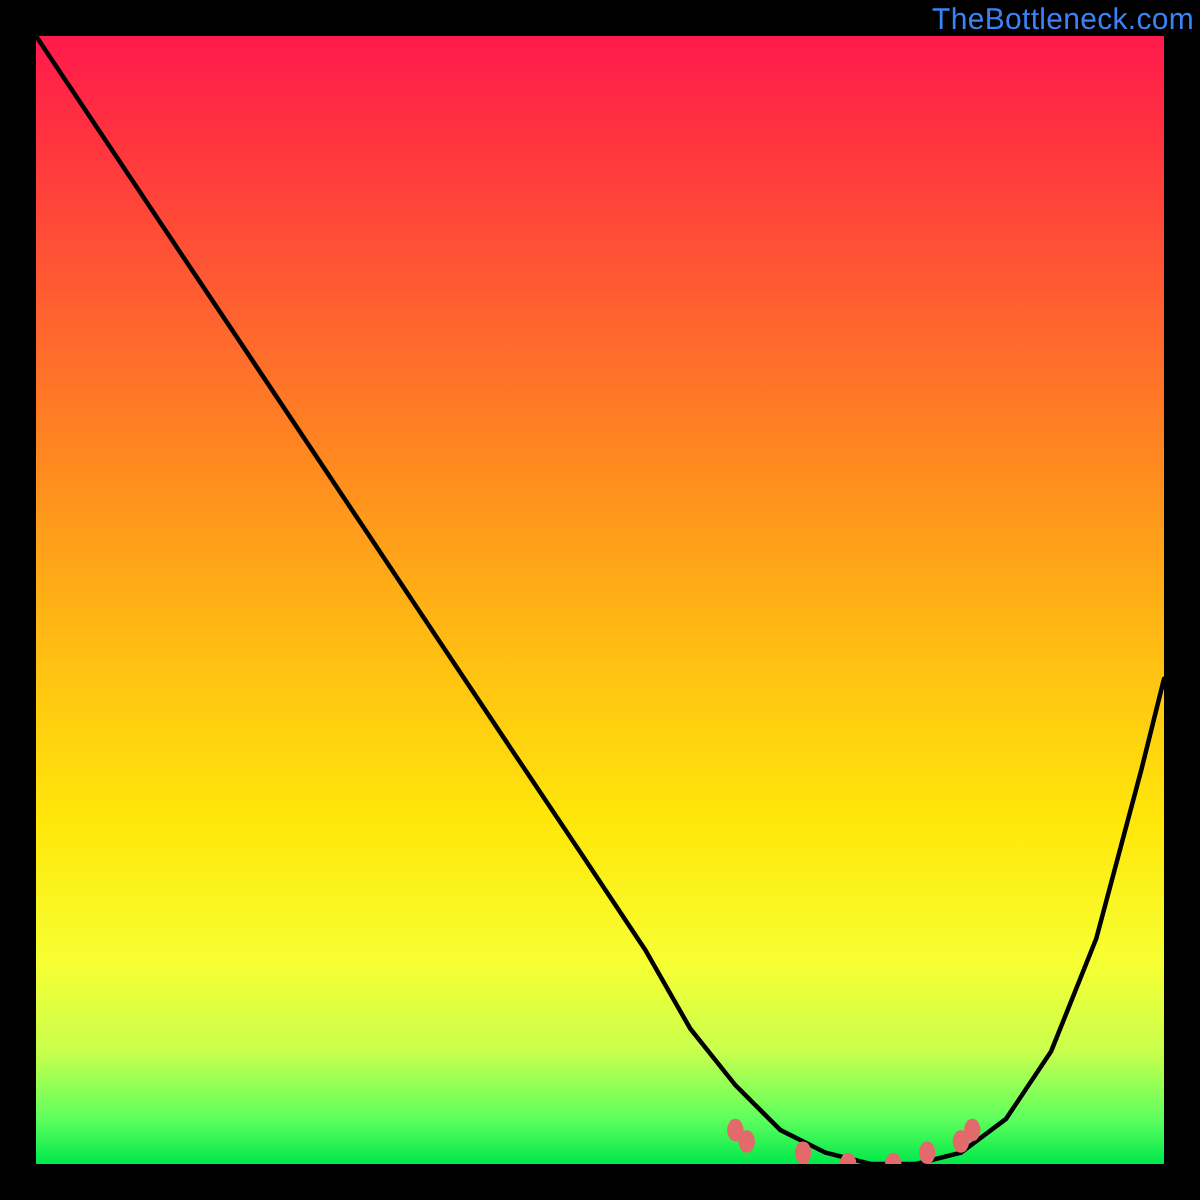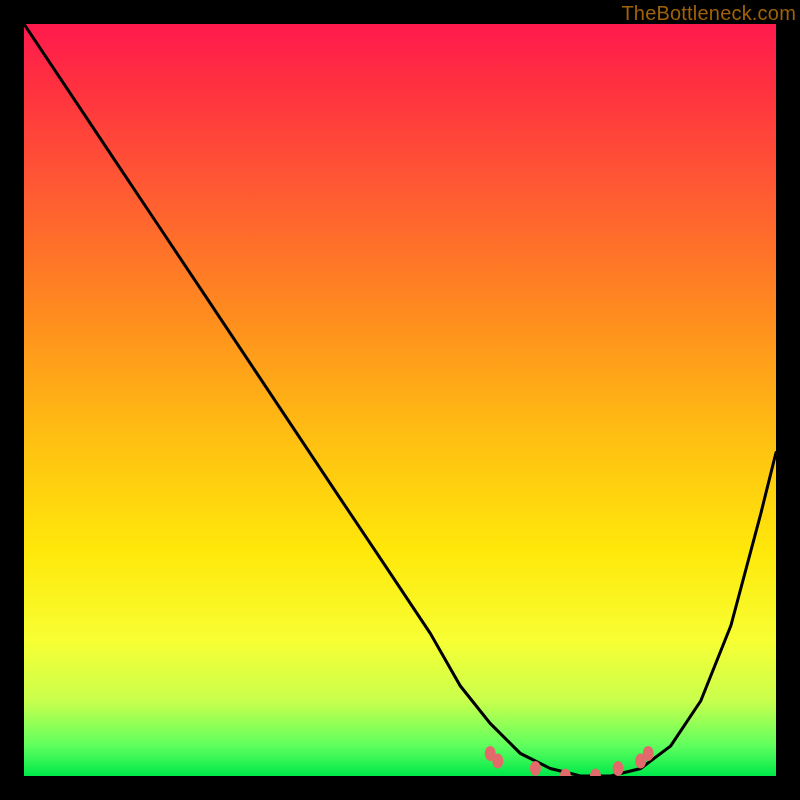--- a/index.html
+++ b/index.html
@@ -44,21 +44,21 @@
     position: absolute;
     left: 0;
     top: 0;
     width: 752px;
     height: 752px;
   }
   .watermark {
     position: absolute;
     top: 2px;
     right: 4px;
-    color: #a16207;
+    color: #3b82f6;
     font-size: 20px;
     font-weight: 500;
     letter-spacing: 0.2px;
   }
 </style>
 </head>
 <body>
 
 <div class="watermark">TheBottleneck.com</div>
 

